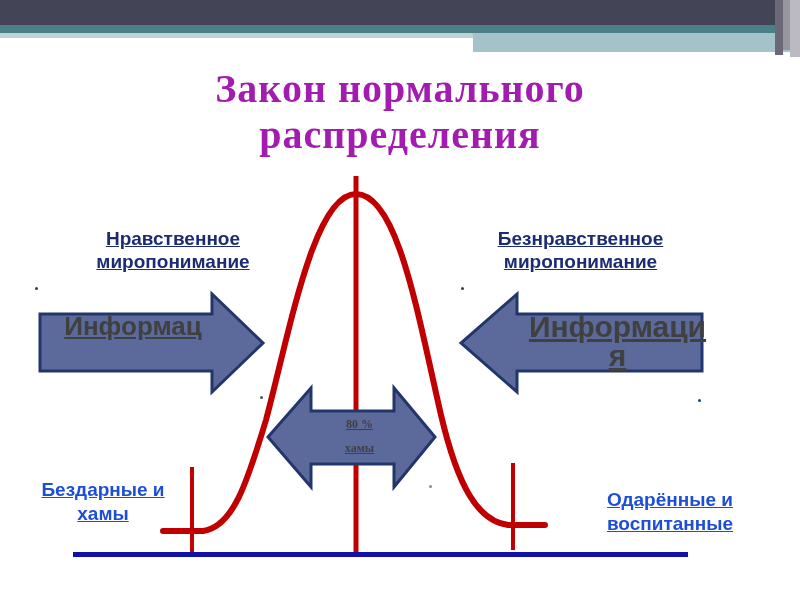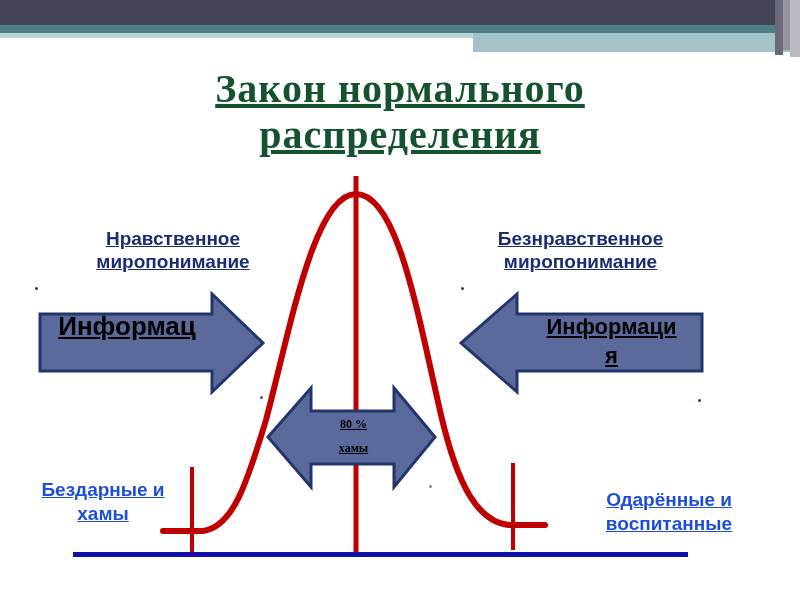--- a/index.html
+++ b/index.html
@@ -11,42 +11,42 @@
   .hdr-teal{position:absolute;left:0;top:25px;width:800px;height:8px;background:#4A7F88;}
   .hdr-pale-thin{position:absolute;left:0;top:33px;width:473px;height:5px;background:#BCD2D4;}
   .hdr-pale-band{position:absolute;left:473px;top:33px;width:327px;height:19px;background:#A4C3C8;}
   .hdr-stripe1{position:absolute;left:775px;top:0;width:8px;height:55px;background:#6B6977;}
   .hdr-stripe2{position:absolute;left:783px;top:0;width:7px;height:50px;background:#97959F;}
   .hdr-stripe3{position:absolute;left:790px;top:0;width:10px;height:57px;background:#BBB9C2;}
 
   
   .title{position:absolute;top:66px;left:150px;width:500px;text-align:center;
          font-family:"Liberation Serif",serif;font-weight:bold;font-size:40px;line-height:46px;
-         color:#14532d;text-decoration:underline;letter-spacing:1px;}
+         color:#a21caf;letter-spacing:1px;}
 
   
   .lbl{position:absolute;text-align:center;font-weight:bold;color:#1B2C74;
        text-decoration:underline;font-size:19px;line-height:23px;}
   .lbl-tl{left:73px;top:227px;width:200px;}
   .lbl-tr{left:468px;top:227px;width:225px;}
 
   
   .red-lbl{position:absolute;text-align:center;font-weight:bold;color:#1d4ed8;
            text-decoration:underline;font-size:19px;line-height:24px;}
   .lbl-bl{left:28px;top:478px;width:150px;}
-  .lbl-br{left:552px;top:488px;width:180px;text-align:right;}
+  .lbl-br{left:580px;top:488px;width:180px;}
 
   
   .layer{position:absolute;left:0;top:0;width:800px;height:600px;pointer-events:none;}
 
   
-  .arrow-text{position:absolute;text-align:center;font-weight:bold;color:#000000;}
+  .arrow-text{position:absolute;text-align:center;font-weight:bold;color:#404040;padding-left:6px;}
   .arrow-text span{display:block;text-decoration:underline;}
   .at-left{left:42px;top:312px;width:170px;font-size:26px;line-height:29px;}
-  .at-right{left:519px;top:312px;width:185px;font-size:22px;line-height:29px;}
+  .at-right{left:519px;top:312px;width:185px;font-size:30px;line-height:29px;}
   .at-center{left:306px;top:412px;width:95px;font-size:12px;line-height:24px;
              font-family:"Liberation Serif",serif;}
 
   
   .baseline{position:absolute;left:73px;top:552px;width:615px;height:5px;background:#1111A8;}
 
   
   .dot{position:absolute;width:3px;height:3px;border-radius:50%;}
   .dot1{left:35px;top:287px;background:#3A3A44;}
   .dot2{left:461px;top:287px;background:#3A3A44;}

